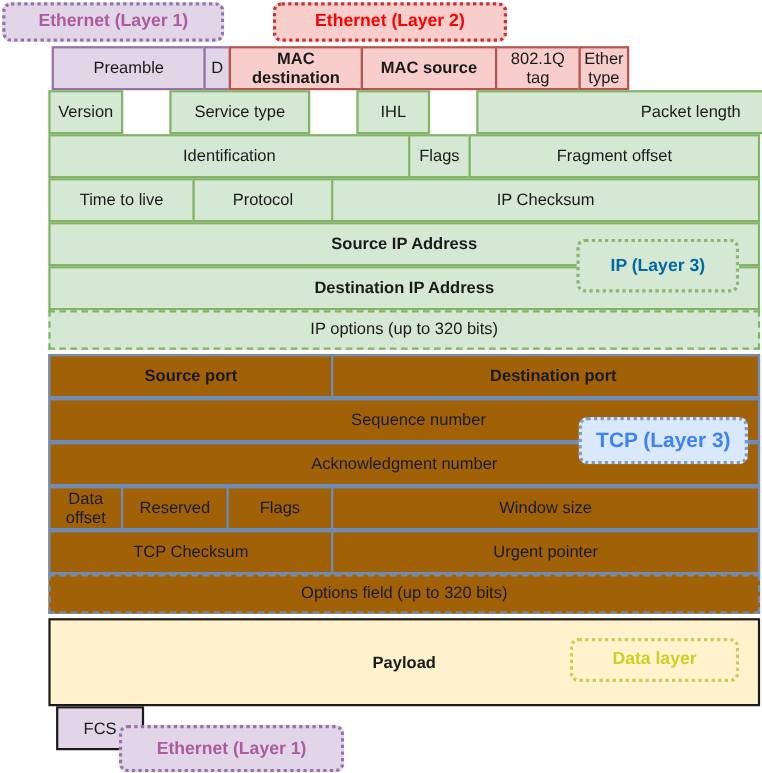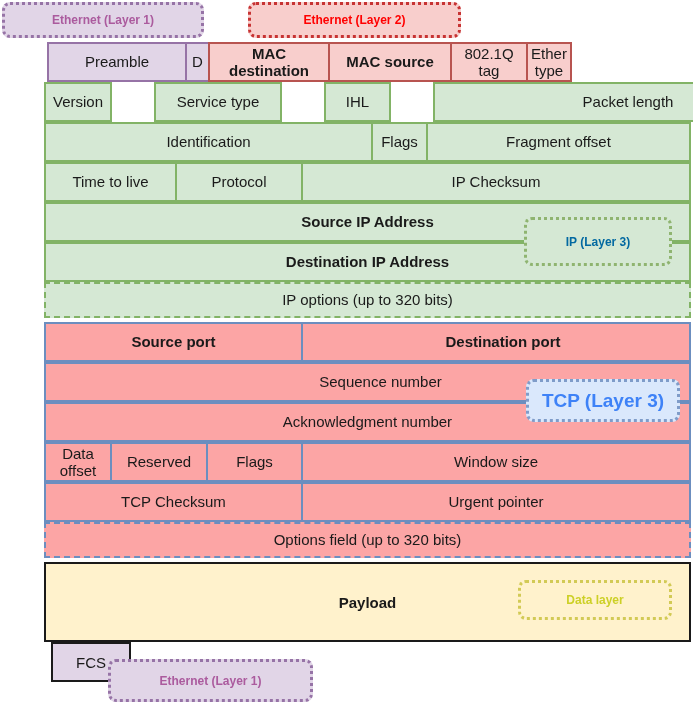--- a/index.html
+++ b/index.html
@@ -5,26 +5,26 @@
   html,body{margin:0;padding:0;background:#ffffff;}
   .canvas{position:relative;width:693px;height:703px;background:#ffffff;overflow:hidden;
           font-family:"Liberation Sans", sans-serif;color:#1a1a1a;}
   .row{position:absolute;display:flex;z-index:2;}
   .cell{box-sizing:border-box;border:2px solid;display:flex;align-items:center;justify-content:center;
         text-align:center;font-size:15px;line-height:1.15;padding:0 6px;height:100%;}
   .cell + .cell{margin-left:-2px;}
   .purple{background:#e1d5e7;border-color:#9673a6;}
   .red{background:#f8cecc;border-color:#b85450;}
   .green{background:#d5e8d4;border-color:#82b366;}
-  .blue{background:#fca5a5;border-color:#6c8ebf;}
+  .blue{background:#a16207;border-color:#6c8ebf;}
   .yellow{background:#fff2cc;border-color:#d6b656;}
   .bold{font-weight:bold;}
   .dashed .cell{border-style:dashed;}
   .lbl{position:absolute;box-sizing:border-box;border:3px dotted;border-radius:8px;
-       display:flex;align-items:center;justify-content:center;font-weight:bold;font-size:12px;
+       display:flex;align-items:center;justify-content:center;font-weight:bold;font-size:16px;
        line-height:1;white-space:nowrap;}
   .lbl-top{z-index:1;}
   .lbl-side{z-index:3;}
   .lbl-eth1{background:#e1d5e7;border-color:#9673a6;color:#ab5b9e;}
   .lbl-eth2{background:#f8cecc;border-color:#c73333;color:#ff0000;}
   .lbl-ip{background:#d5e8d4;border-color:#8fb470;color:#0369a1;}
   .lbl-tcp{background:#dae8fc;border-color:#7f9cc9;color:#3e82f7;}
   .lbl-data{background:#fff2cc;border-color:#d2ca55;color:#cdd026;}
   .block{position:absolute;box-sizing:border-box;border:2px solid;display:flex;
          align-items:center;justify-content:center;text-align:center;font-size:15px;}

